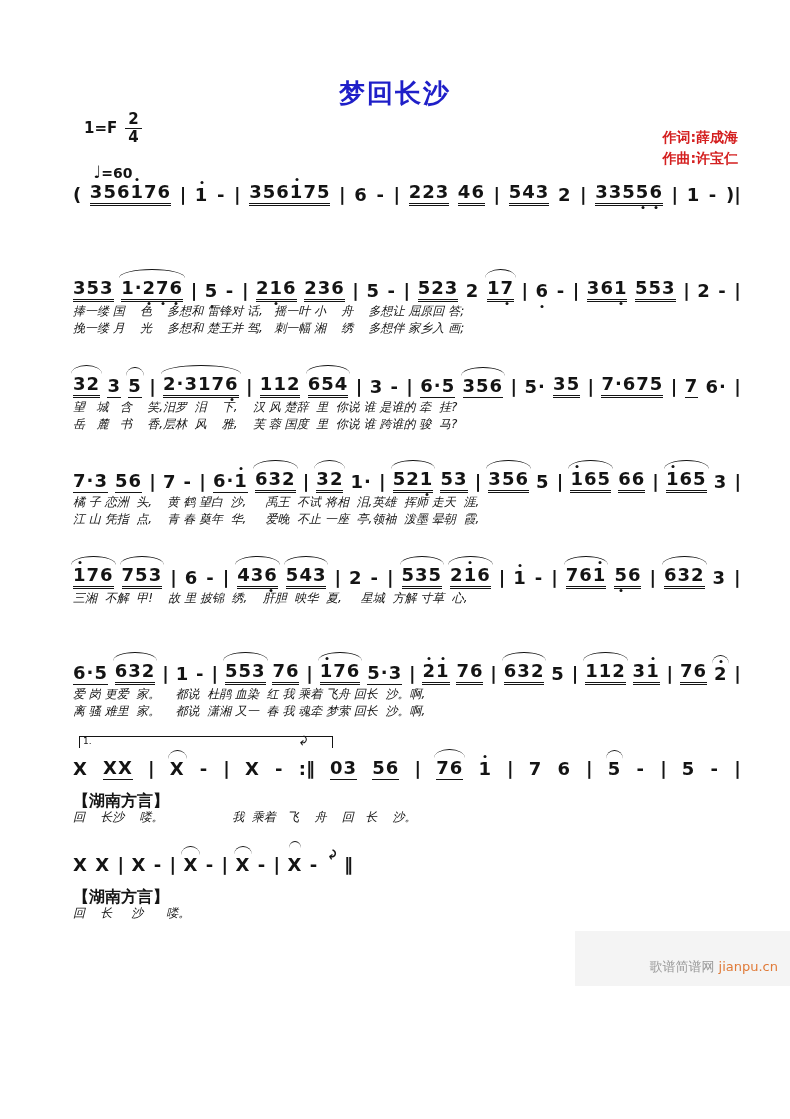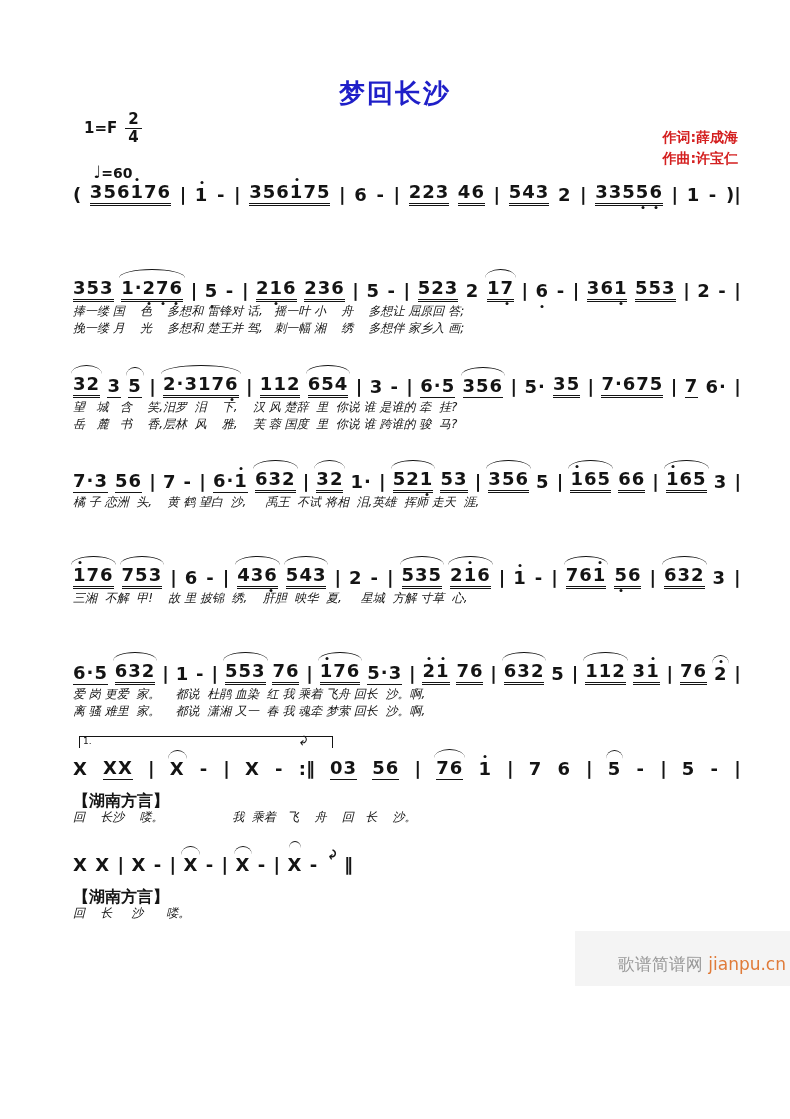--- a/index.html
+++ b/index.html
@@ -34,21 +34,21 @@
   .bar{font-weight:bold;line-height:1;padding-bottom:2px;}
   .arrow{position:relative;top:-14px;font-size:13px;display:inline-block;transform:rotate(100deg);}
   .volta{position:absolute;top:-4px;left:6px;width:252px;height:11px;
          border-top:1px solid #141414;border-left:1px solid #141414;border-right:1px solid #141414;}
   .vlabel{position:absolute;top:0;left:3px;font-size:9px;line-height:9px;}
   .volta-arrow{position:absolute;top:-7px;left:224px;font-size:13px;transform:rotate(100deg);}
   .dlabel{font-size:16px;font-weight:bold;margin-top:14px;line-height:14px;}
   .lyr{white-space:pre;font-size:12px;line-height:15px;margin-top:2px;font-style:italic;}
   .footer{position:absolute;top:1032px;left:0;width:100%;text-align:center;font-size:13px;}
   .corner-bg{position:absolute;right:0;bottom:0;width:215px;height:55px;background:#f4f4f4;}
-  .watermark{position:absolute;right:4px;bottom:10px;font-size:17px;text-align:right;}
+  .watermark{position:absolute;right:12px;bottom:10px;font-size:13px;text-align:right;}
 </style>
 </head>
 <body>
 
 <div class="page">
 
   <div class="title" style="color: rgb(31, 31, 200);">梦回长沙</div>
 
   <div class="keysig">
     <span>1=F</span><span class="frac"><span class="n">2</span><span class="d">4</span></span>
@@ -168,20 +168,21 @@
           <span class="tk"><span class="ch">5</span></span>
           <span class="bar">|</span>
           <span class="tk u2 arc"><span class="ch da">1</span><span class="ch">6</span><span class="ch">5</span></span>
           <span class="tk u2"><span class="ch">6</span><span class="ch">6</span></span>
           <span class="bar">|</span>
           <span class="tk u2 arc"><span class="ch da">1</span><span class="ch">6</span><span class="ch">5</span></span>
           <span class="tk"><span class="ch">3</span></span>
           <span class="bar">|</span>
         </div>
         <div class="lyr">橘 子 恋洲  头,    黄 鹤 望白  沙,     禹王  不试 将相  泪,英雄  挥师 走天  涯,</div>
+        <div class="lyr">江 山 凭指  点,    青 春 奠年  华,     爱晚  不止 一座  亭,领袖  泼墨 晕朝  霞,</div>
       </div>
       <div class="sys" style="top: 549px;">
         <div class="notes">
           <span class="tk u2 arc"><span class="ch da">1</span><span class="ch">7</span><span class="ch">6</span></span>
           <span class="tk u2 arc"><span class="ch">7</span><span class="ch">5</span><span class="ch">3</span></span>
           <span class="bar">|</span>
           <span class="tk"><span class="ch">6</span></span>
           <span class="tk"><span class="ch">-</span></span>
           <span class="bar">|</span>
           <span class="tk u2 arc"><span class="ch">4</span><span class="ch">3</span><span class="ch db">6</span></span>

